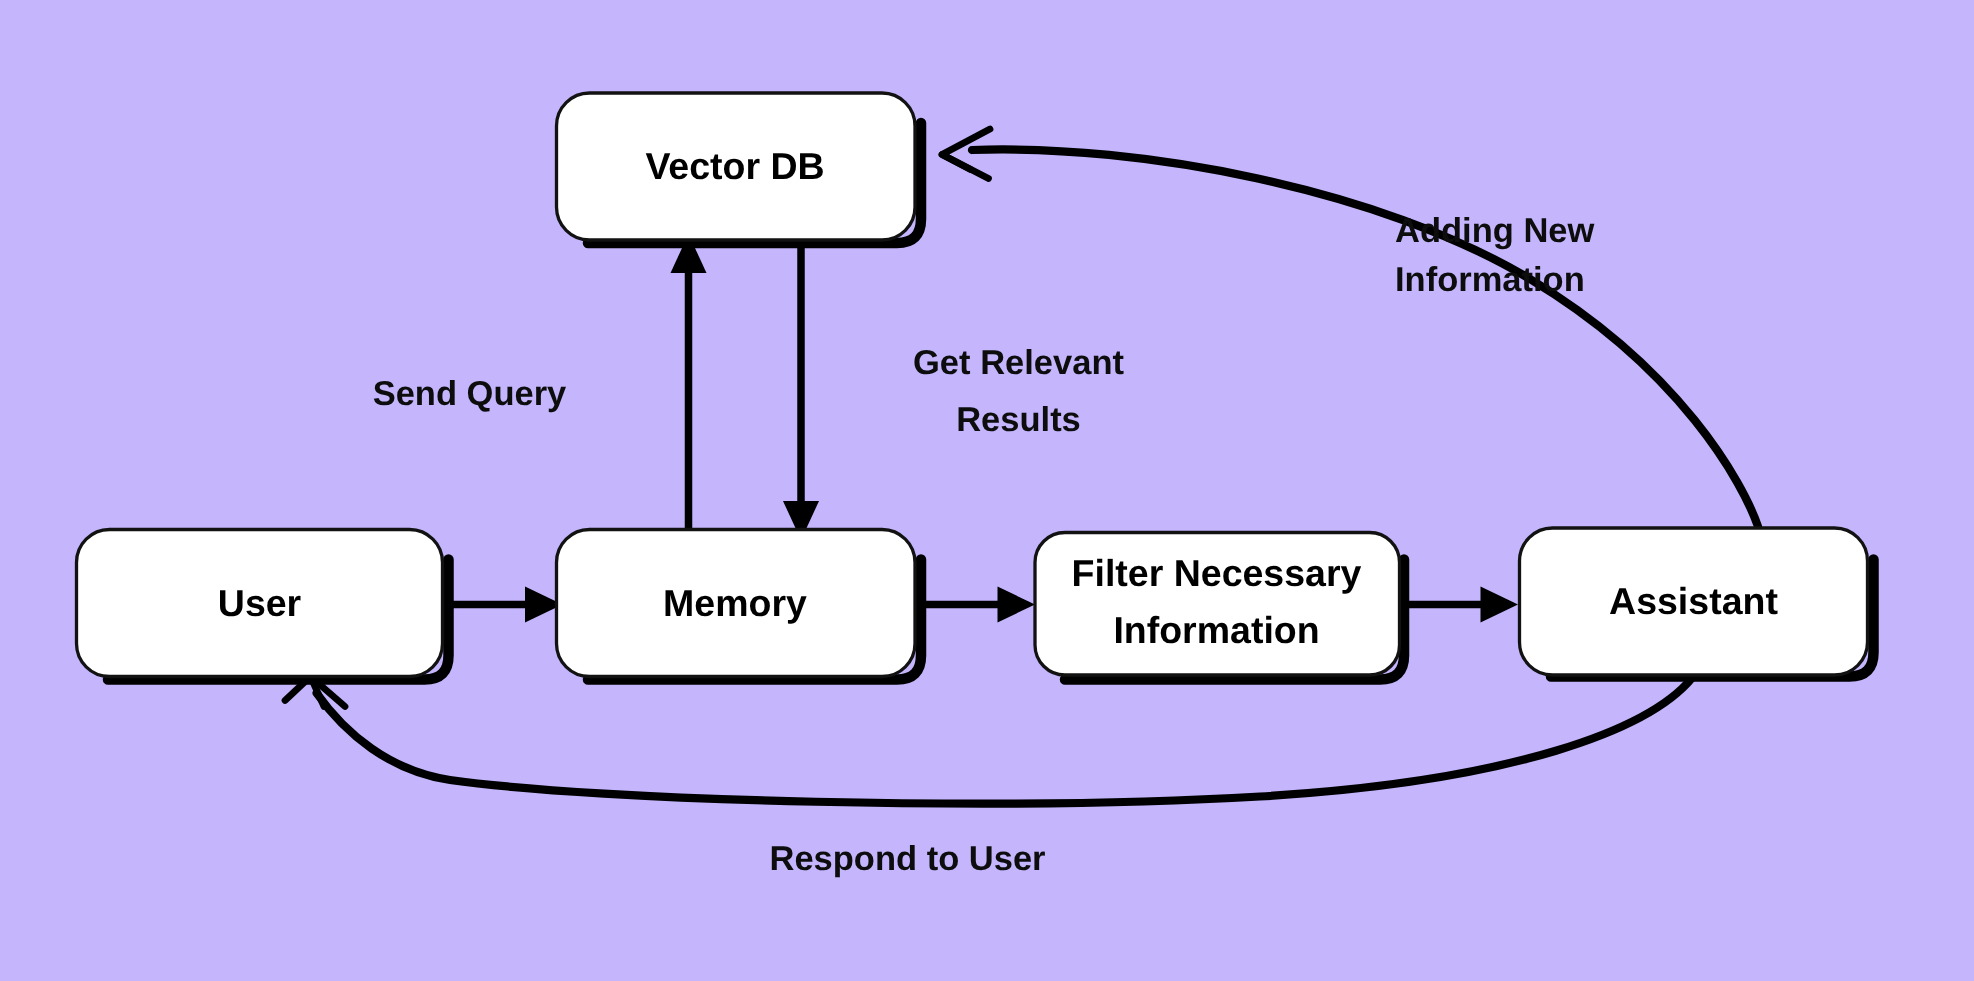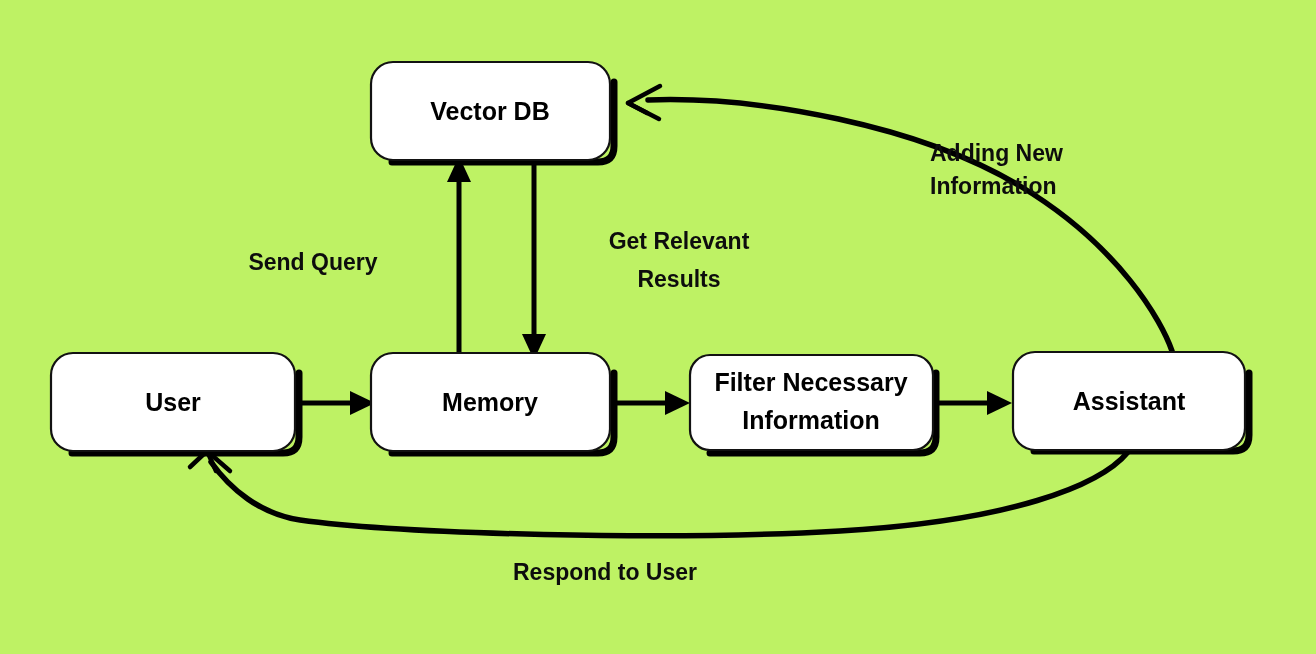--- a/index.html
+++ b/index.html
@@ -11,21 +11,21 @@
   body {
     width: 1316px;
     height: 654px;
     overflow: hidden;
     font-family: "Liberation Sans", sans-serif;
   }
   #diagram-root {
     position: relative;
     width: 1316px;
     height: 654px;
-    background: #bef264;
+    background: #c4b5fd;
   }
   #flow-svg {
     position: absolute;
     left: 0;
     top: 0;
     width: 1316px;
     height: 654px;
   }
   .node-label {
     font-family: "Liberation Sans", sans-serif;

